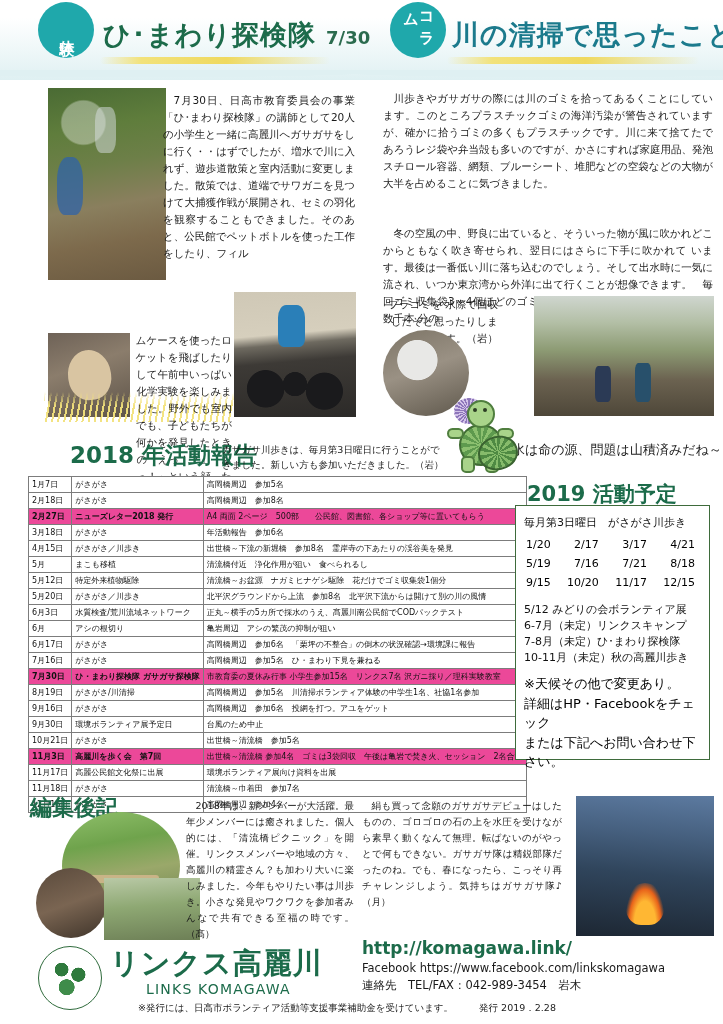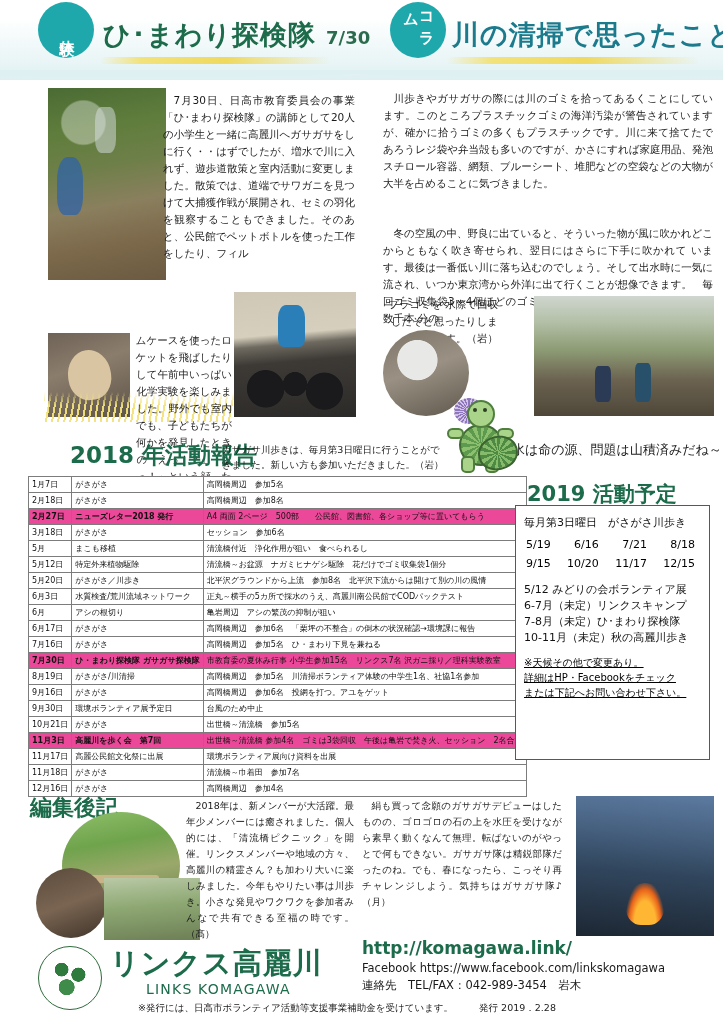--- a/index.html
+++ b/index.html
@@ -151,21 +151,21 @@
   .tbl tr.hl td.c-note{font-weight:normal;}
 
   
   .box2019{position:absolute;left:515px;top:505px;width:195px;height:255px;
     border:1.5px solid #3e6b3b;background:#fff;box-sizing:border-box;padding:9px 8px;}
   .b19-line{font-size:11px;color:#111;line-height:1.45;white-space:nowrap;}
   .b19-title{font-size:11px;margin-bottom:4px;}
   .b19-dates{display:flex;justify-content:space-between;font-size:11px;
     padding:0 6px 0 2px;line-height:1.75;}
   .b19-gap{height:9px;}
-  .b19-note{font-size:10px;line-height:1.5;text-decoration:underline;}
+  .b19-note{font-size:13px;line-height:1.5;}
 
   
   .post{position:absolute;font-size:9.5px;line-height:1.68;color:#1a1a1a;text-align:justify;}
   #post-col1{left:186px;top:798px;width:168px;}
   #post-col2{left:362px;top:798px;width:200px;}
 
   
   .footer-logo{position:absolute;left:38px;top:946px;width:62px;height:62px;border-radius:50%;
     border:1.5px solid #2f6b3c;background:#fff;overflow:hidden;}
   .footer-logo .frog{position:absolute;left:10px;top:10px;width:42px;height:42px;
@@ -254,21 +254,26 @@
           <td class="c-note">高岡橋周辺　参加8名</td>
         </tr>
         <tr class="hl">
           <td class="c-date">2月27日</td>
           <td class="c-act">ニューズレター2018 発行</td>
           <td class="c-note">A4 両面 2ページ　500部　　公民館、図書館、各ショップ等に置いてもらう</td>
         </tr>
         <tr>
           <td class="c-date">3月18日</td>
           <td class="c-act">がさがさ</td>
-          <td class="c-note">セッション　参加6名</td>
+          <td class="c-note">年活動報告　参加6名</td>
+        </tr>
+        <tr>
+          <td class="c-date">4月15日</td>
+          <td class="c-act">がさがさ／川歩き</td>
+          <td class="c-note">出世橋～下流の新堀橋　参加8名　霊岸寺の下あたりの渓谷美を発見</td>
         </tr>
         <tr>
           <td class="c-date">5月</td>
           <td class="c-act">まこも移植</td>
           <td class="c-note">清流橋付近　浄化作用が狙い　食べられるし</td>
         </tr>
         <tr>
           <td class="c-date">5月12日</td>
           <td class="c-act">特定外来植物駆除</td>
           <td class="c-note">清流橋～お盆源　ナガミヒナゲシ駆除　花だけでゴミ収集袋1個分</td>
@@ -344,22 +349,28 @@
           <td class="c-note">高岡橋周辺　参加4名</td>
         </tr>
       </tbody>
   </table>
 
   <div class="sec-head" id="h-2019">2019 活動予定</div>
   <div class="box2019">
     <div class="b19-line b19-title">毎月第3日曜日　がさがさ川歩き</div>
     <div id="plan-dates">
         <div class="b19-dates">
+          <span>1/20</span>
+          <span>2/17</span>
+          <span>3/17</span>
+          <span>4/21</span>
+        </div>
+        <div class="b19-dates">
           <span>5/19</span>
-          <span>6/16</span>
+          <span>7/16</span>
           <span>7/21</span>
           <span>8/18</span>
         </div>
         <div class="b19-dates">
           <span>9/15</span>
           <span>10/20</span>
           <span>11/17</span>
           <span>12/15</span>
         </div>
       </div>

